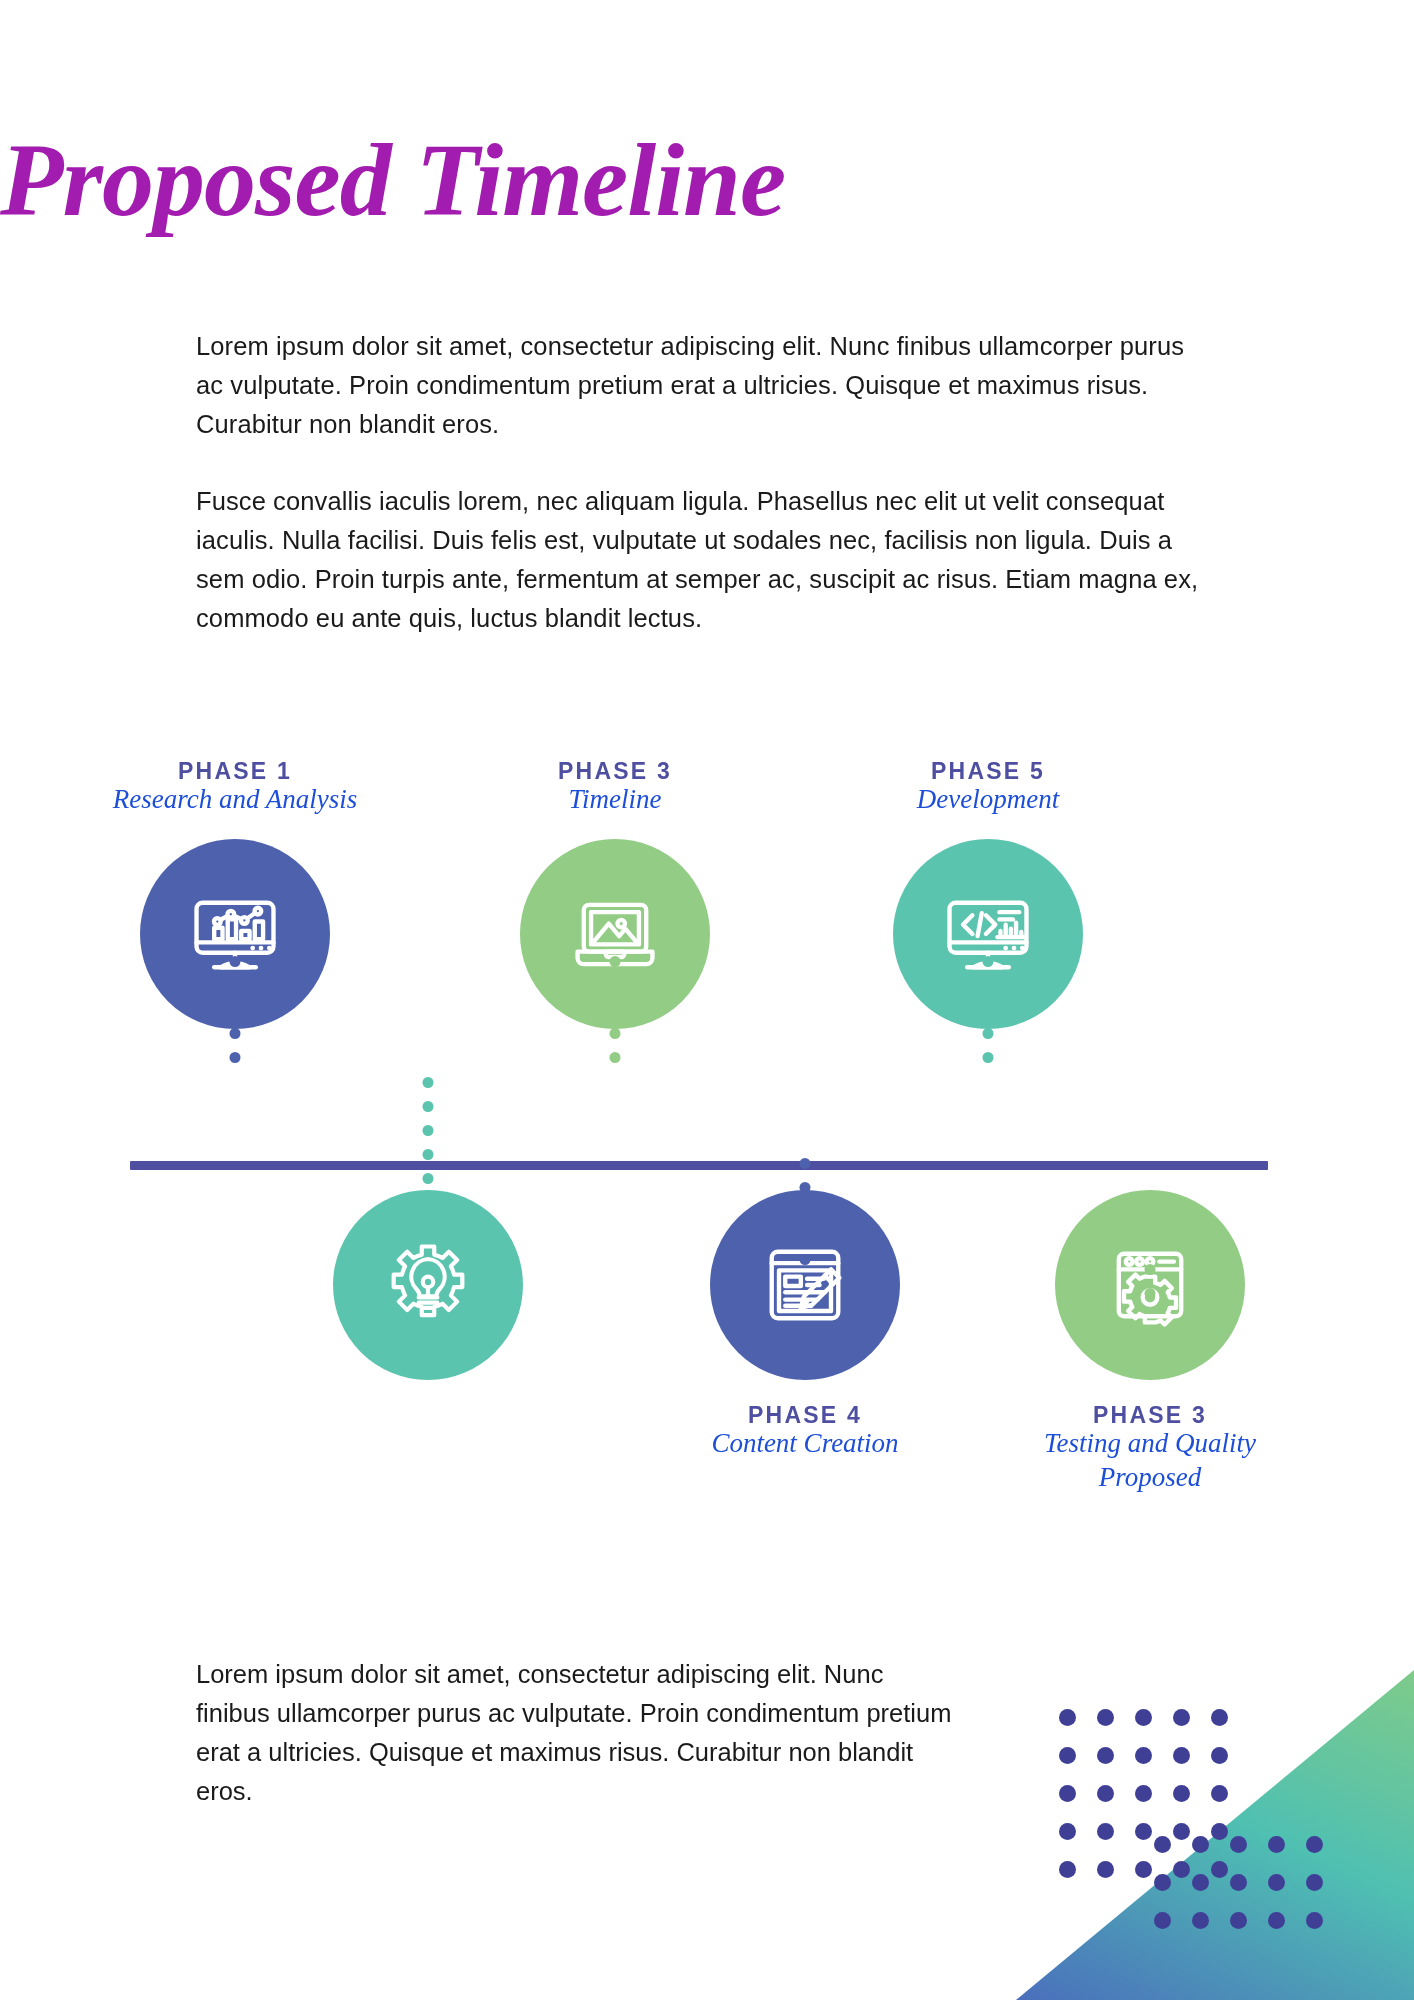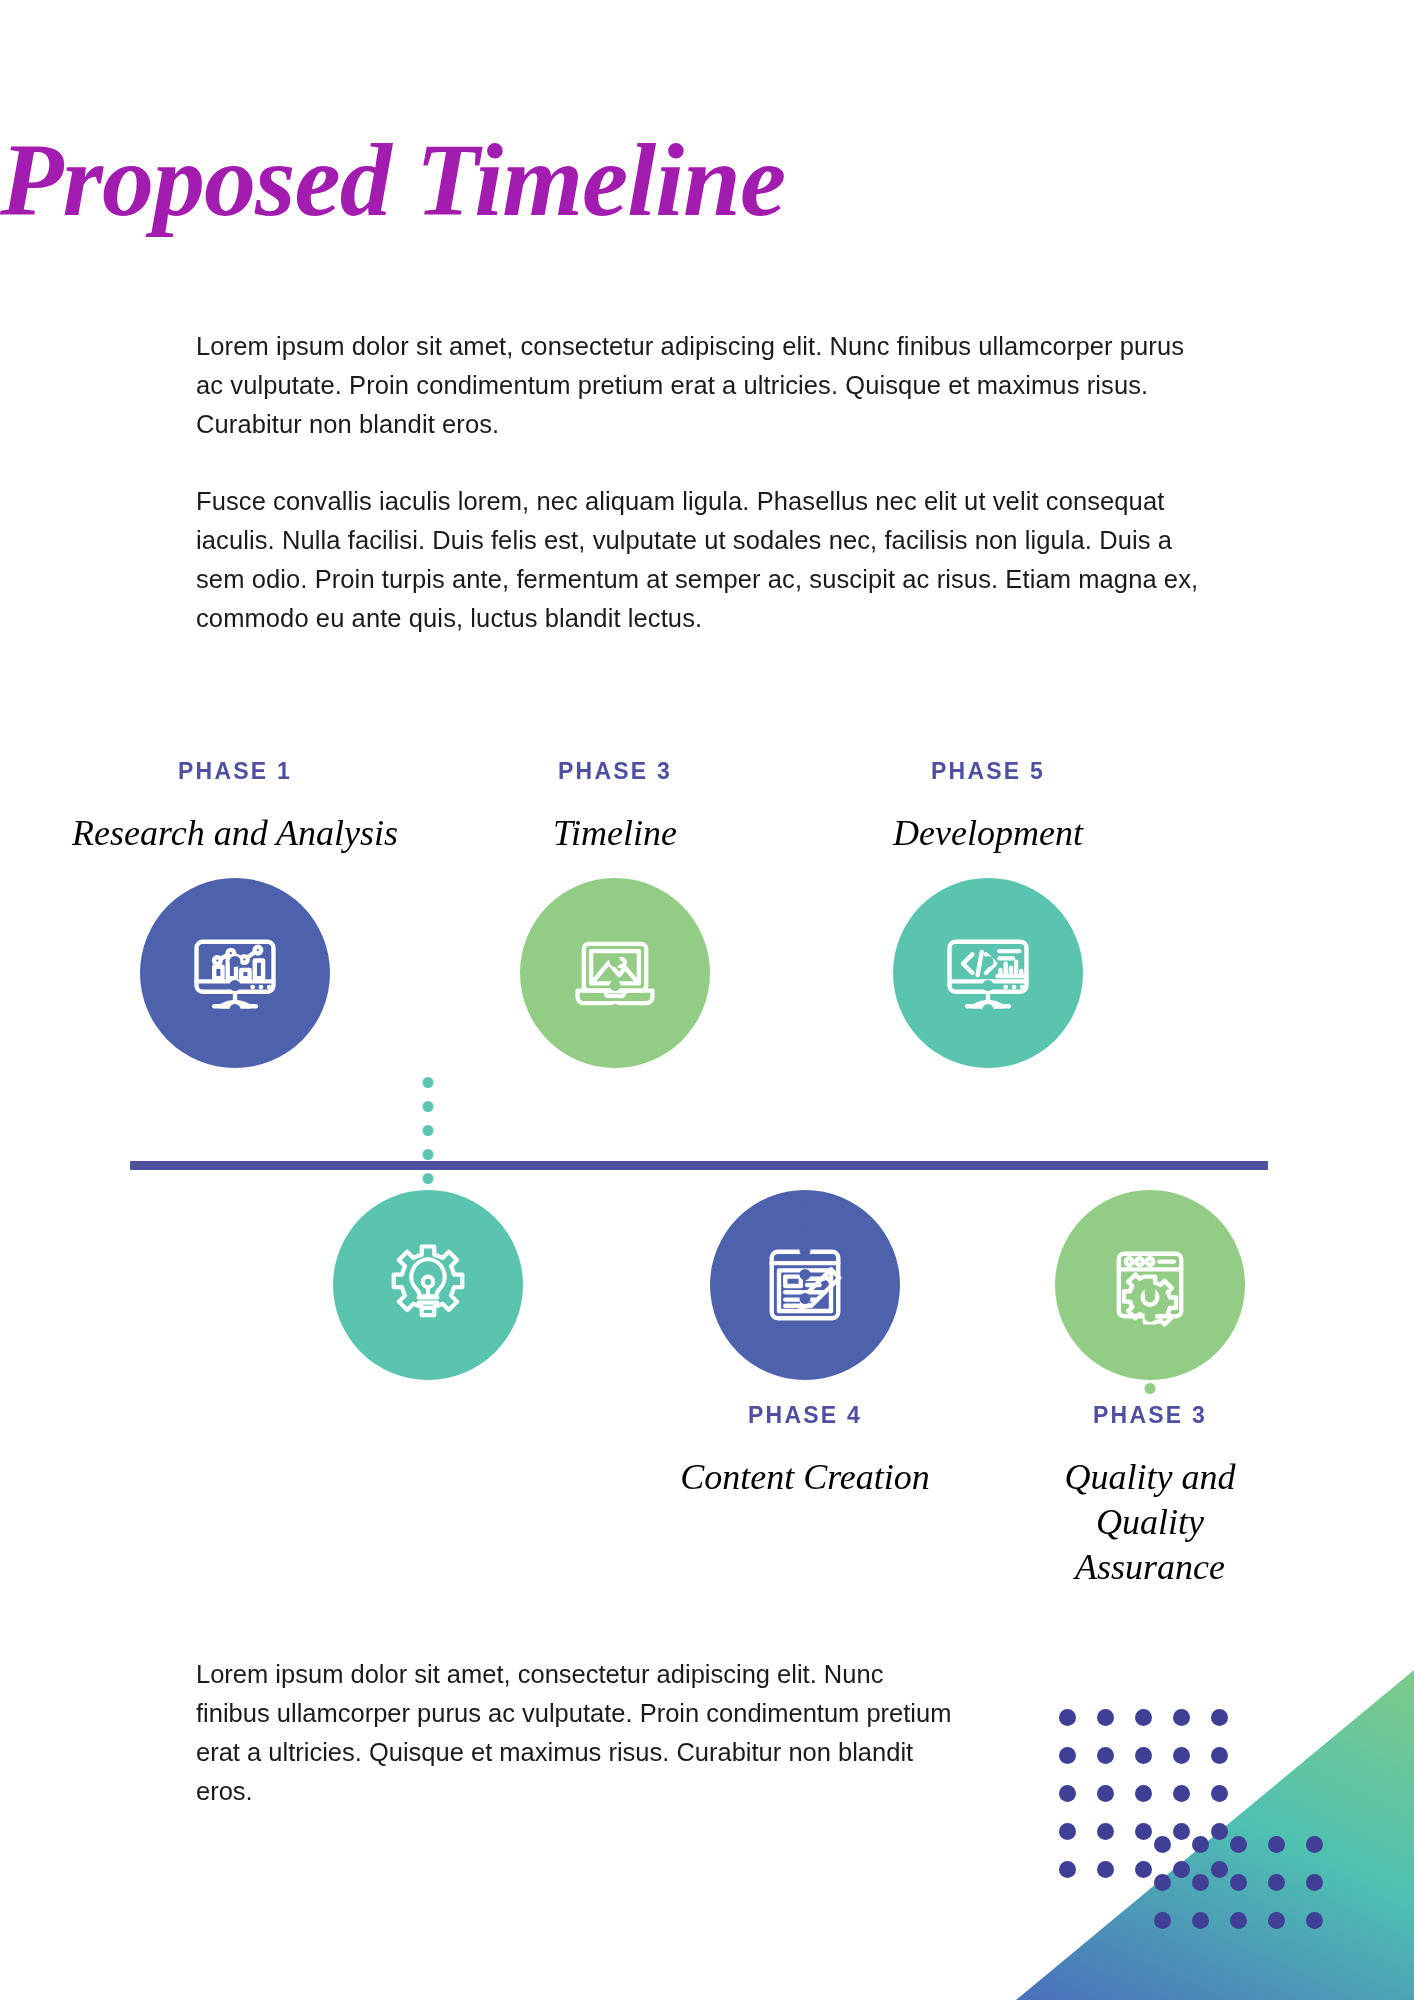--- a/index.html
+++ b/index.html
@@ -88,24 +88,24 @@
     font-family: "Liberation Sans", sans-serif;
     font-weight: bold;
     font-size: 23px;
     letter-spacing: 2.2px;
     color: #4e4fa0;
     line-height: 1;
   }
   .phase-sub {
     font-family: "Liberation Serif", serif;
     font-style: italic;
-    font-size: 36px;
-    color: #000000;
+    font-size: 27px;
+    color: #1d4ed8;
     line-height: 1.25;
-    margin-top: 28px;
+    margin-top: 0;
   }
 
   
   .connector {
     position: absolute;
     left: 50%;
     transform: translateX(-50%);
     display: flex;
     flex-direction: column;
     align-items: center;
@@ -363,21 +363,21 @@
           <circle cx="40" cy="27.5" r="3.2"></circle>
           <circle cx="50" cy="27.5" r="3.2"></circle>
           <path d="M59 27.5 H73"></path>
           <path d="M45 42 h10 v6 a13 13 0 0 1 5 2 l4 -4 l7 7 l-4 4 a13 13 0 0 1 2 5 h6 v10 h-6 a13 13 0 0 1 -2 5 l4 4 l-7 7 l-4 -4 a13 13 0 0 1 -5 2 h-10 v-6 a13 13 0 0 1 -5 -2 l-4 4 l-7 -7 l4 -4 a13 13 0 0 1 -2 -5 h-6 v-10 h6 a13 13 0 0 1 2 -5 l-4 -4 l7 -7 l4 4 a13 13 0 0 1 5 -2 Z"></path>
           <circle cx="50" cy="62" r="7"></circle>
         </svg>
       </span>
     </div>
     <div class="labels">
       <div class="phase-name">PHASE 3</div>
-      <div class="phase-sub" style="padding:0 22px;">Quality and Quality Assurance</div>
+      <div class="phase-sub" style="padding:0 22px;">Testing and Quality Proposed</div>
     </div>
   </div>
 
 </div>
 
 <div id="outro-block">
   <p id="outro-par">Lorem ipsum dolor sit amet, consectetur adipiscing elit. Nunc finibus ullamcorper purus ac vulputate. Proin condimentum pretium erat a ultricies. Quisque et maximus risus. Curabitur non blandit eros.</p>
 </div>
 
 <div id="corner-decoration">

